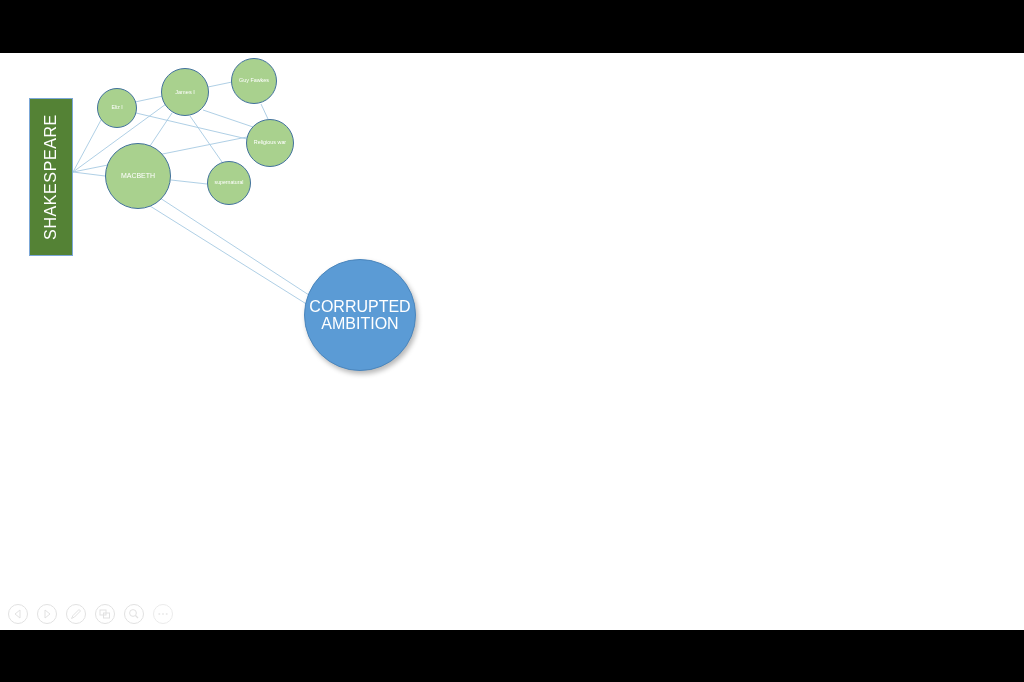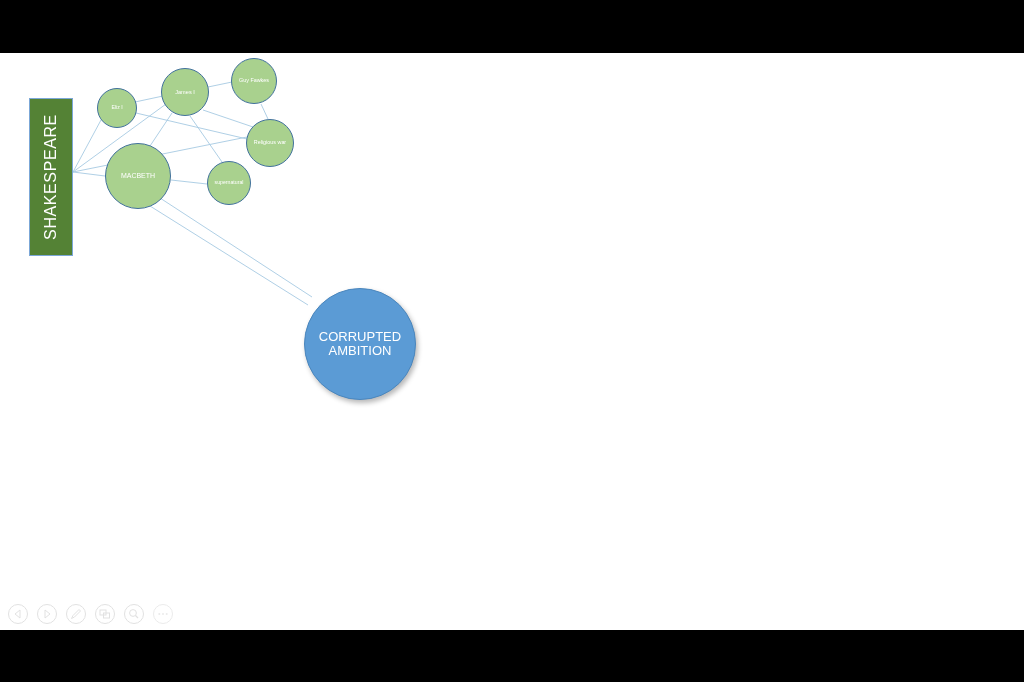--- a/index.html
+++ b/index.html
@@ -161,21 +161,21 @@
         </div>
         <div class="node node-green" style="left: 246px; top: 66px; width: 48px; height: 48px; font-size: 5.4px;">
           <span class="node-label">Religious war</span>
         </div>
         <div class="node node-green" style="left: 105px; top: 90px; width: 66px; height: 66px; font-size: 7px;">
           <span class="node-label">MACBETH</span>
         </div>
         <div class="node node-green" style="left: 207px; top: 108px; width: 44px; height: 44px; font-size: 5.2px;">
           <span class="node-label">supernatural</span>
         </div>
-        <div class="node node-blue" style="left: 304px; top: 235px; width: 112px; height: 112px; font-size: 13px;">
+        <div class="node node-blue" style="left: 304px; top: 206px; width: 112px; height: 112px; font-size: 16px;">
           <span class="node-label">CORRUPTED AMBITION</span>
         </div>
       </div>
 
   </div>
 
   <div class="letterbox-bottom"></div>
 
   <div class="toolbar">
 

